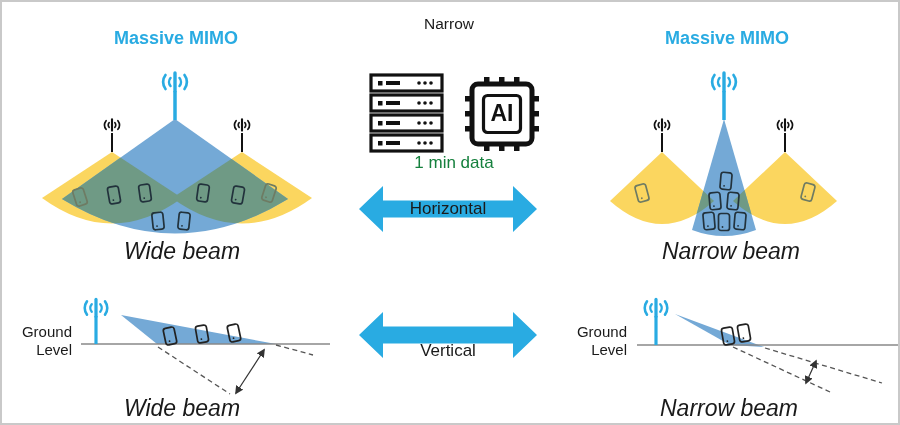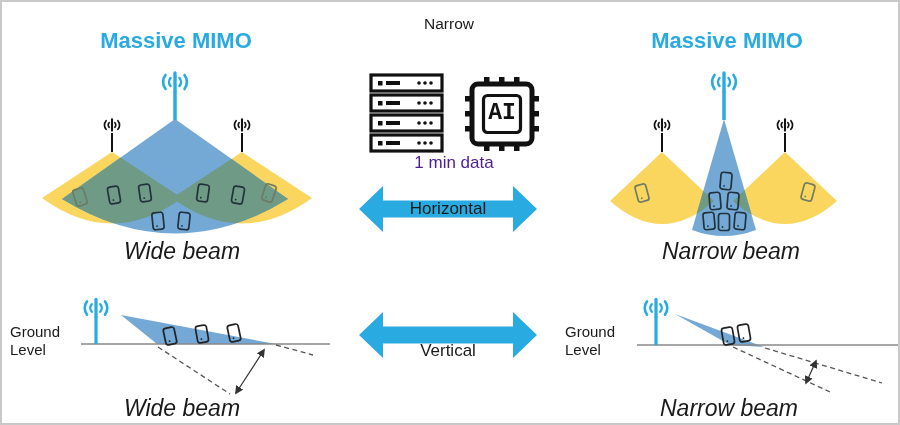--- a/index.html
+++ b/index.html
@@ -3,27 +3,27 @@
 <meta charset="utf-8">
 <style>
   html,body{margin:0;padding:0;background:#fff;}
   .frame{
     position:relative;width:900px;height:425px;box-sizing:border-box;
     border:2px solid #c9c9c9;background:#fff;overflow:hidden;
     font-family:"Liberation Sans", sans-serif;
   }
   .frame svg{position:absolute;left:0;top:0;}
   .lbl{position:absolute;transform:translateX(-50%);white-space:nowrap;color:#1a1a1a;}
-  .title{font-size:22px;font-weight:bold;color:#29abe2;}
+  .title{font-size:18px;font-weight:bold;color:#29abe2;}
   .heading{font-size:15.5px;text-align:center;line-height:21px;white-space:normal;}
   .caption{font-size:23px;font-style:italic;}
-  .data-caption{font-size:17px;color:#4c1d95;}
+  .data-caption{font-size:17px;color:#15803d;}
   .arrow-label{font-size:17px;text-align:right;}
-  .ground{font-size:15px;text-align:left;line-height:18px;white-space:normal;width:62px;}
-  .chip-label{font-size:23px;font-weight:bold;font-family:Liberation Mono, monospace;color:#111;text-align:center;}
+  .ground{font-size:15px;text-align:right;line-height:18px;white-space:normal;width:62px;}
+  .chip-label{font-size:23px;font-weight:bold;font-family:Liberation Sans, sans-serif;color:#111;text-align:center;}
 </style>
 </head>
 <body>
 
 <div class="frame">
 
   <svg width="900" height="425" viewBox="0 0 900 425">
     <defs>
       <g id="tower" stroke="currentColor" fill="none" stroke-linecap="round">
         <line x1="0" y1="-9" x2="0" y2="9" stroke-width="3.4"></line>

